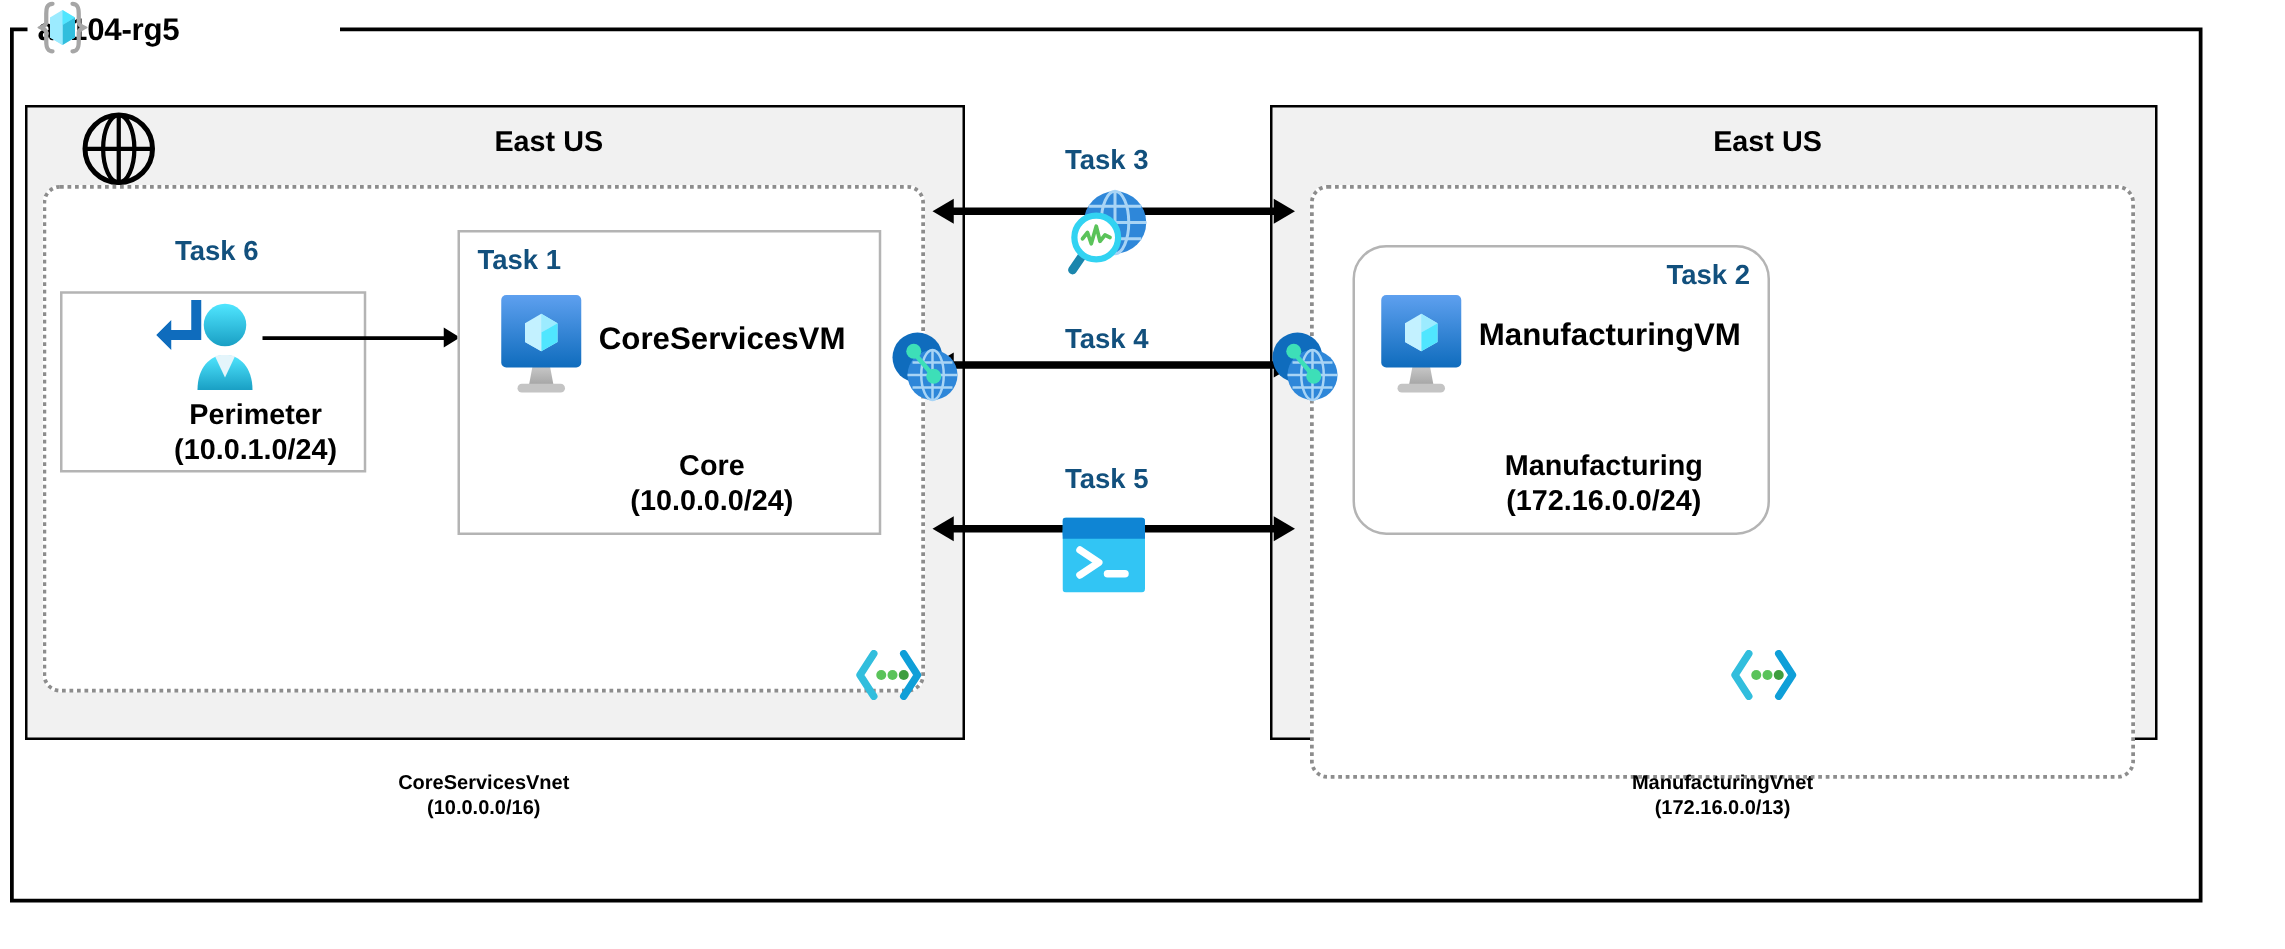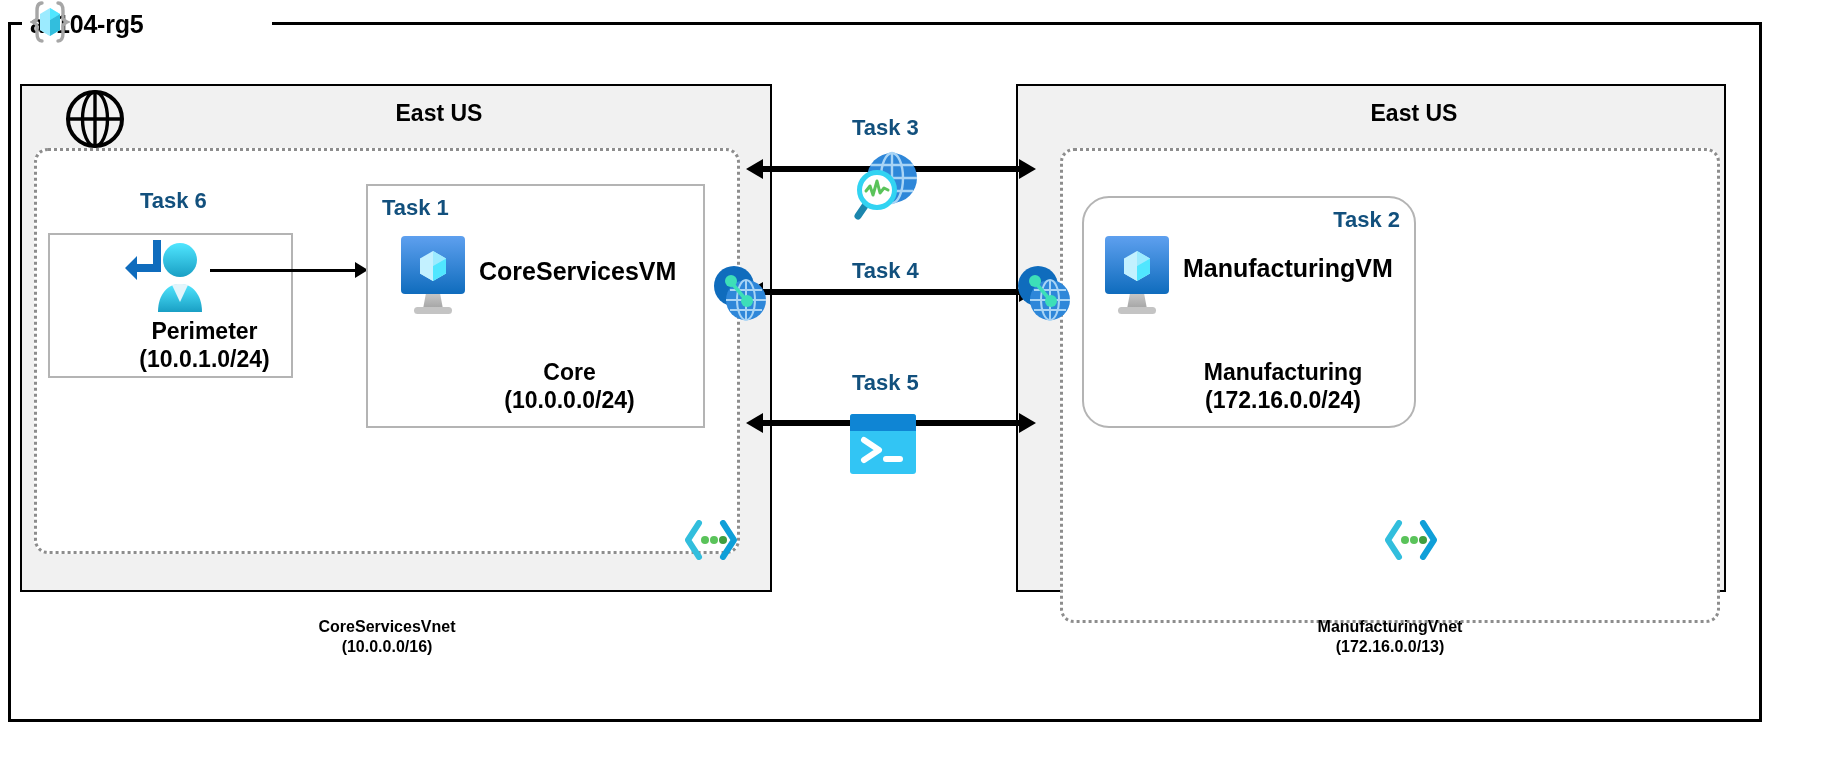--- a/index.html
+++ b/index.html
@@ -37,21 +37,21 @@
     position:absolute;top:14px;left:0;width:100%;text-align:center;
     font-size:23px;font-weight:bold;color:#000;padding-left:43px;
   }
 
   
   .vnet{
     position:absolute;background:#ffffff;border:3px dotted #8d8d8d;
     border-radius:14px;box-sizing:border-box;
   }
   #vnet-left{left:34px;top:148px;width:706px;height:406px;}
-  #vnet-right{left:1048px;top:148px;width:660px;height:475px;margin-left:12px;}
+  #vnet-right{left:1048px;top:148px;width:660px;height:475px;}
   .vnet-label{
     position:absolute;left:0;width:100%;text-align:center;
     font-size:16px;font-weight:bold;line-height:1.22;color:#000;
   }
   #vnet-left .vnet-label{top:466px;}
   #vnet-right .vnet-label{top:466px;}
 
   
   .vnet-corner{position:absolute;width:54px;height:40px;}
   #vnet-corner-left{left:684px;top:520px;}

